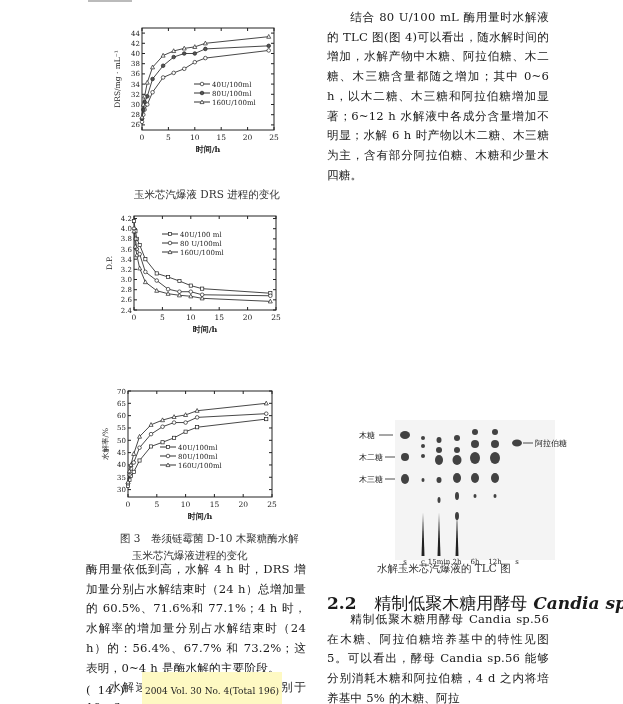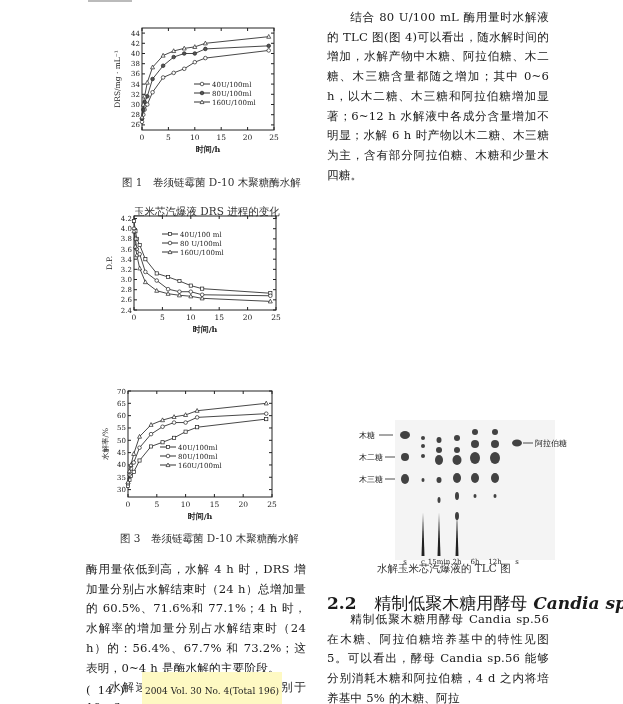--- a/index.html
+++ b/index.html
@@ -117,21 +117,20 @@
       <path d="M72.24000000000001,24.199999999999992 L74.24000000000001,27.999999999999993 L70.24000000000001,27.999999999999993 Z" fill="#fff" stroke="#222" stroke-width="0.7"></path>
       <path d="M82.80000000000001,22.67000000000002 L84.80000000000001,26.47000000000002 L80.80000000000001,26.47000000000002 Z" fill="#fff" stroke="#222" stroke-width="0.7"></path>
       <path d="M93.36,19.099999999999998 L95.36,22.9 L91.36,22.9 Z" fill="#fff" stroke="#222" stroke-width="0.7"></path>
       <path d="M156.72,12.470000000000017 L158.72,16.270000000000017 L154.72,16.270000000000017 Z" fill="#fff" stroke="#222" stroke-width="0.7"></path>
       <line x1="82" y1="80" x2="98" y2="80" stroke="#333"></line>
       <path d="M90,78 L92,81.6 L88,81.6 Z" fill="#fff" stroke="#222" stroke-width="0.7"></path>
       <text x="100" y="82.5" font-size="7" fill="#222">160U/100ml</text>
     </svg>
 </div>
 <div class="caption" style="left:122px;top:174px;">
-  <div>图 1　卷须链霉菌 D-10 木聚糖酶水解</div>
   <div style="padding-left:12px;margin-top:12px;">玉米芯汽爆液 DRS 进程的变化</div>
 </div>
 
 <div class="fig" style="left:104px;top:210px;">
   <svg id="chart1" width="180" height="130">
       <rect x="30" y="6" width="142" height="94" fill="none" stroke="#222" stroke-width="1"></rect>
       <line x1="30" y1="100" x2="30" y2="97" stroke="#222"></line>
       <line x1="30" y1="6" x2="30" y2="9" stroke="#222"></line>
       <text x="30" y="110" font-size="7.5" text-anchor="middle" fill="#222">0</text>
       <line x1="58.400000000000006" y1="100" x2="58.400000000000006" y2="97" stroke="#222"></line>
@@ -323,20 +322,21 @@
       <path d="M85.6,27.711627906976748 L87.6,31.51162790697675 L83.6,31.51162790697675 Z" fill="#fff" stroke="#222" stroke-width="0.7"></path>
       <path d="M97.12,23.520930232558147 L99.12,27.320930232558148 L95.12,27.320930232558148 Z" fill="#fff" stroke="#222" stroke-width="0.7"></path>
       <path d="M166.24,16.125581395348835 L168.24,19.925581395348836 L164.24,19.925581395348836 Z" fill="#fff" stroke="#222" stroke-width="0.7"></path>
       <line x1="60" y1="80" x2="76" y2="80" stroke="#333"></line>
       <path d="M68,78 L70,81.6 L66,81.6 Z" fill="#fff" stroke="#222" stroke-width="0.7"></path>
       <text x="78" y="82.5" font-size="7" fill="#222">160U/100ml</text>
     </svg>
 </div>
 <div class="caption" style="left:120px;top:530px;">
   <div>图 3　卷须链霉菌 D-10 木聚糖酶水解</div>
+  <div style="padding-left:12px;">玉米芯汽爆液进程的变化</div>
 </div>
 
 <div class="para" style="left:86px;top:560px;width:220px;">
   <p>酶用量依低到高，水解 4 h 时，DRS 增加量分别占水解结束时（24 h）总增加量的 60.5%、71.6%和 77.1%；4 h 时，水解率的增加量分别占水解结束时（24 h）的：56.4%、67.7% 和 73.2%；这表明，0~4 h 是酶水解的主要阶段。</p>
   <p class="indent">水解速度依酶用量从低到高分别于 10、6、</p>
 </div>
 
 <div class="para" style="left:327px;top:8px;width:222px;">
   <p class="indent">结合 80 U/100 mL 酶用量时水解液的 TLC 图(图 4)可以看出，随水解时间的增加，水解产物中木糖、阿拉伯糖、木二糖、木三糖含量都随之增加；其中 0~6 h，以木二糖、木三糖和阿拉伯糖增加显著；6~12 h 水解液中各成分含量增加不明显；水解 6 h 时产物以木二糖、木三糖为主，含有部分阿拉伯糖、木糖和少量木四糖。</p>
 </div>

